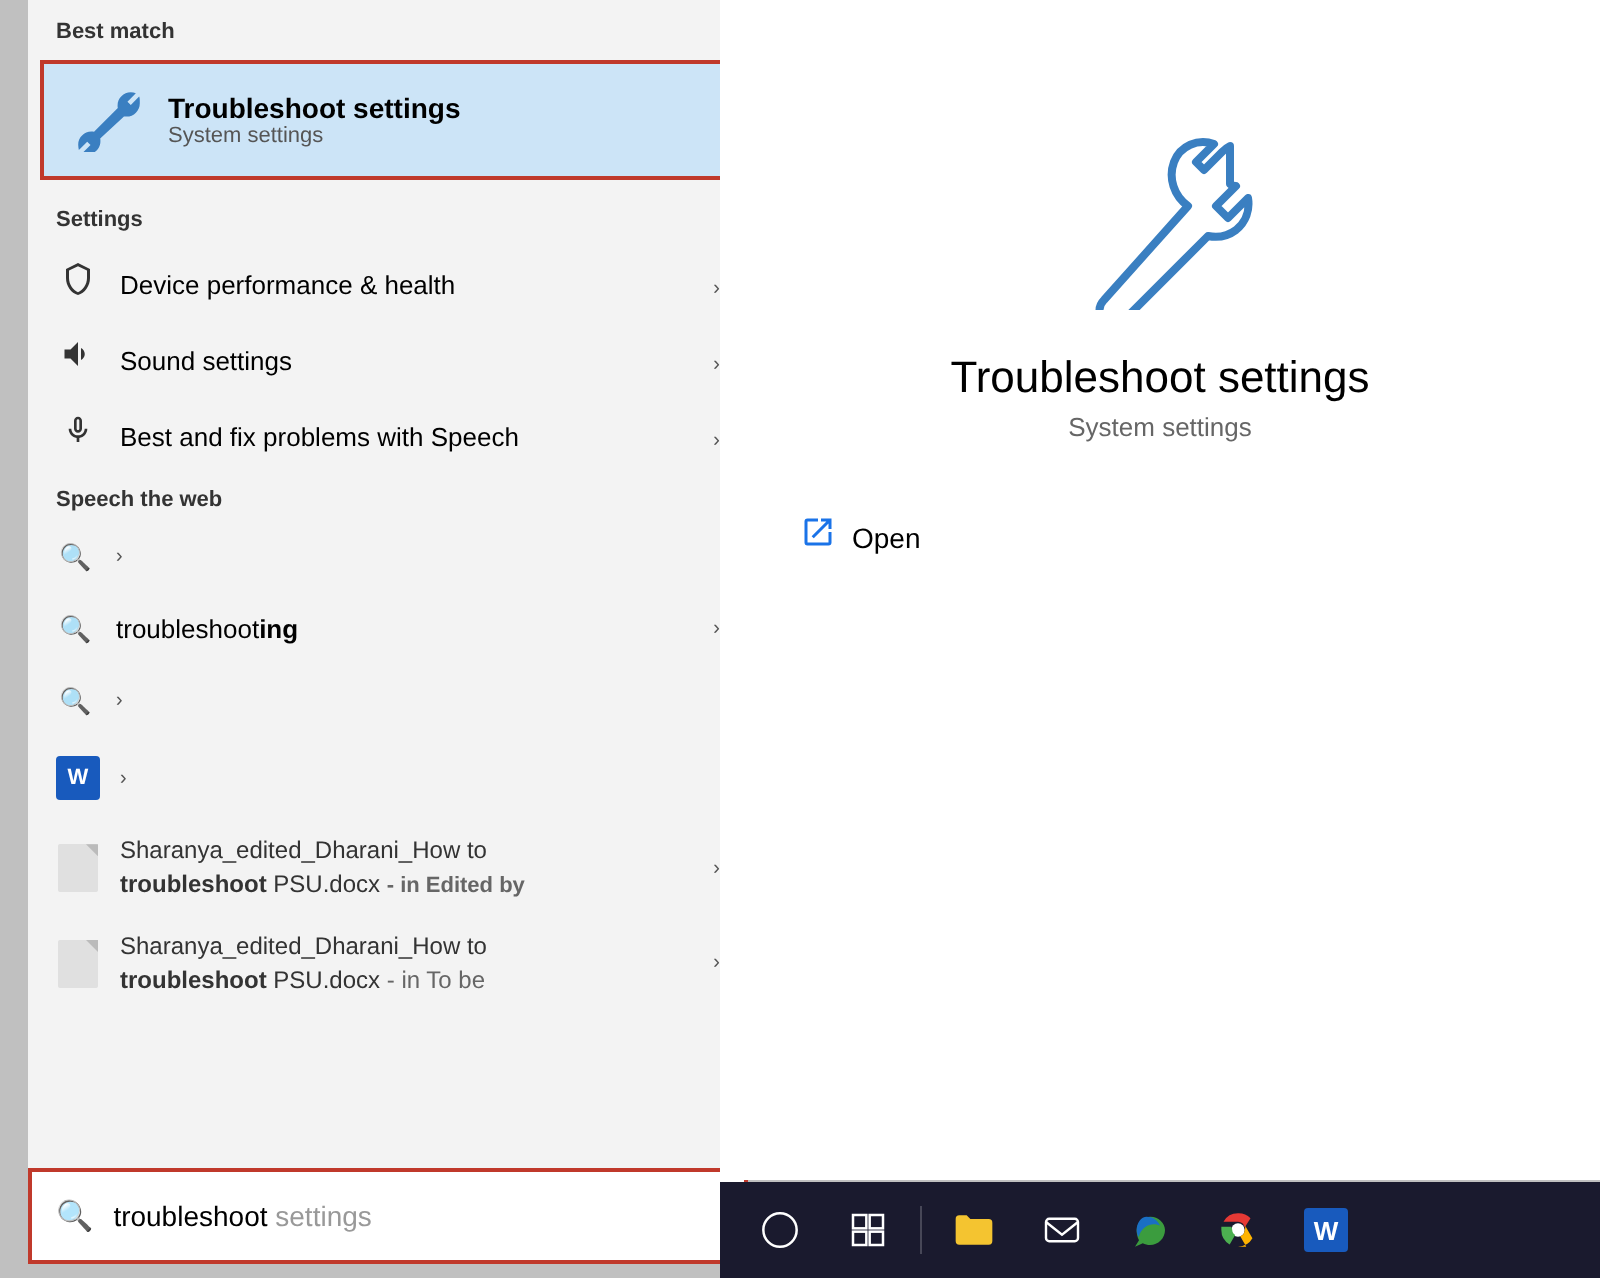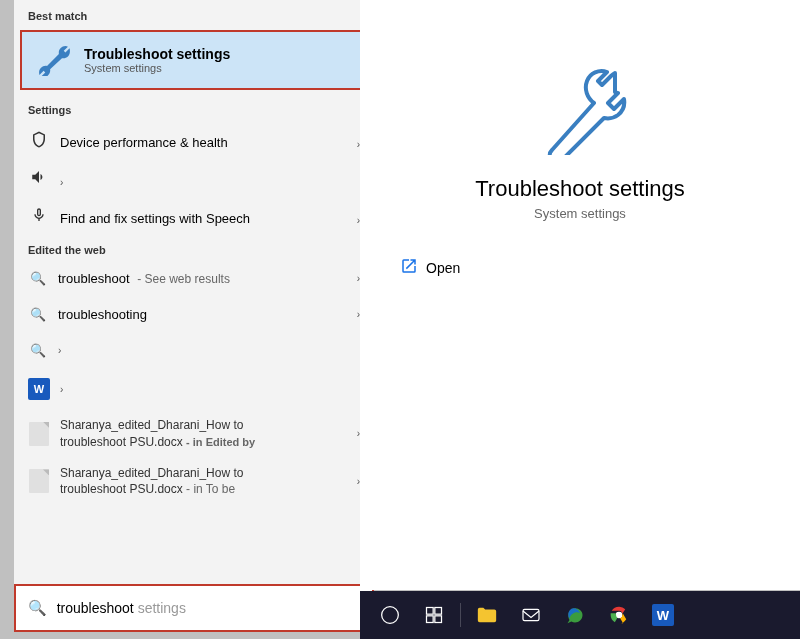--- a/index.html
+++ b/index.html
@@ -116,21 +116,21 @@
     }
     .web-item .see-results {
       font-size: 12px;
       color: #666;
       margin-left: 4px;
     }
     .web-item .chevron {
       font-size: 10px;
       color: #555;
     }
-    .bold-part { font-weight: 400; }
+    .bold-part { font-weight: 700; }
 
     
     .doc-item {
       display: flex;
       align-items: center;
       padding: 7px 14px;
       cursor: pointer;
       position: relative;
       min-height: 42px;
     }
@@ -337,41 +337,38 @@
     <span class="item-label">Device performance &amp; health</span>
     <span class="chevron">›</span>
   </div>
 
   <div class="list-item">
     <div class="item-icon-sm">
       <svg width="18" height="18" viewBox="0 0 24 24" fill="#333">
         <path d="M3 9v6h4l5 5V4L7 9H3zm13.5 3c0-1.77-1.02-3.29-2.5-4.03v8.05c1.48-.73 2.5-2.25 2.5-4.02z"></path>
       </svg>
     </div>
+    <span class="item-label">Sound settings</span>
     <span class="chevron">›</span>
   </div>
 
   <div class="list-item">
     <div class="item-icon-sm">
       <svg width="16" height="18" viewBox="0 0 24 24" fill="#333">
         <path d="M12 14c1.66 0 3-1.34 3-3V5c0-1.66-1.34-3-3-3S9 3.34 9 5v6c0 1.66 1.34 3 3 3zm-1-9c0-.55.45-1 1-1s1 .45 1 1v6c0 .55-.45 1-1 1s-1-.45-1-1V5zm6 6c0 2.76-2.24 5-5 5s-5-2.24-5-5H5c0 3.53 2.61 6.43 6 6.92V21h2v-3.08c3.39-.49 6-3.39 6-6.92h-2z"></path>
       </svg>
     </div>
-    <span class="item-label">Find and fix settings with Speech</span>
-    <span class="chevron">›</span>
-  </div>
-
-  <div class="section-label">Edited the web</div>
+    <span class="item-label">Best and fix problems with Speech</span>
+    <span class="chevron">›</span>
+  </div>
+
+  <div class="section-label">Speech the web</div>
 
   <div class="web-item">
     <div class="search-icon">🔍</div>
-    <span class="item-label">
-      <span>troubleshoot</span>
-      <span class="see-results"> - See web results</span>
-    </span>
     <span class="chevron">›</span>
   </div>
 
   <div class="web-item">
     <div class="search-icon">🔍</div>
     <span class="item-label">
       troubleshoot<span class="bold-part">ing</span>
     </span>
     <span class="chevron">›</span>
   </div>

